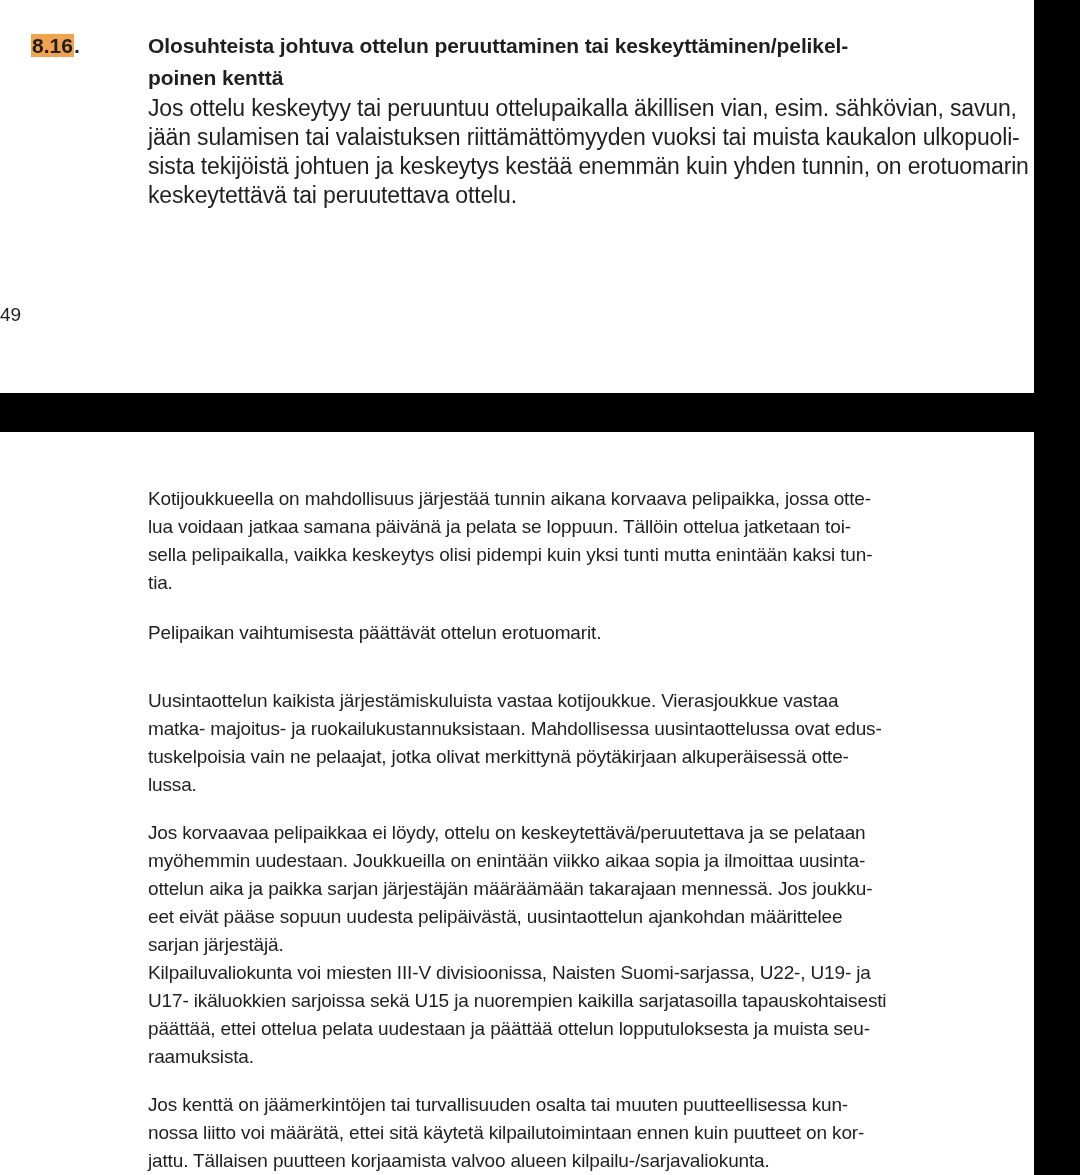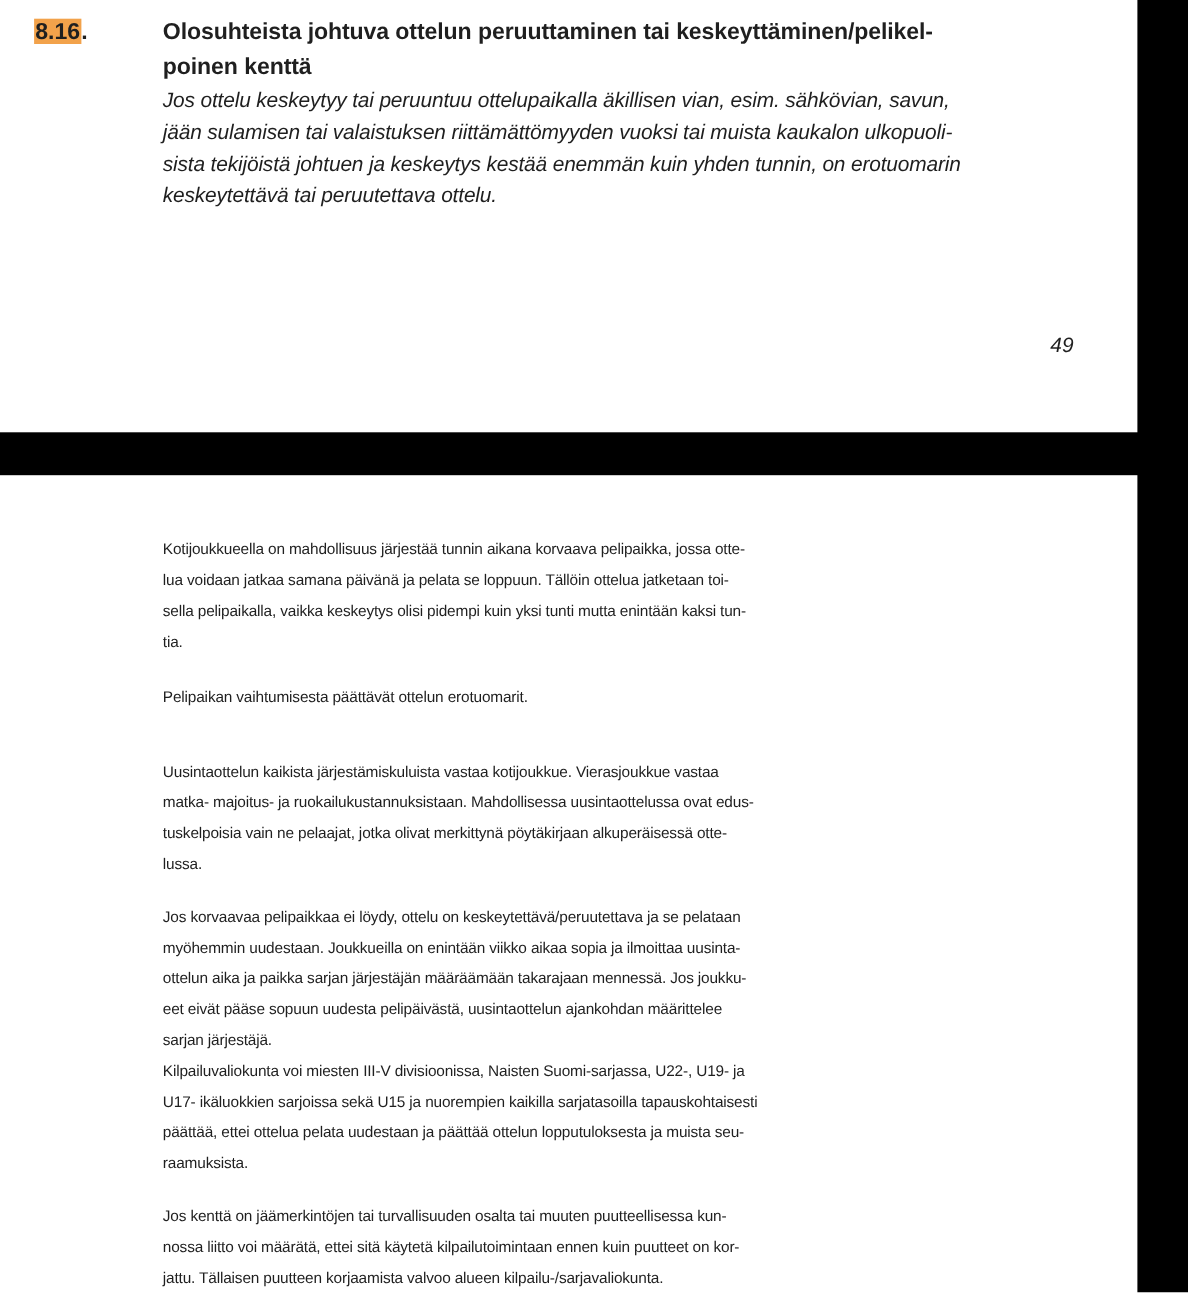--- a/index.html
+++ b/index.html
@@ -13,49 +13,49 @@
   }
   .right-strip {
     position: absolute; top: 0; left: 1034px; width: 46px; height: 1175px;
     background: var(--separator, #000000);
   }
   .page-break-bar {
     position: absolute; top: 393px; left: 0; width: 1080px; height: 39px;
     background: var(--separator, #000000);
   }
   .page1-row {
-    position: absolute; top: 13px; left: 0; width: 1034px;
+    position: absolute; top: 30px; left: 0; width: 1034px;
     display: flex; align-items: flex-start;
   }
   .section-num-col {
     width: 148px; padding-left: 31px; flex: 0 0 148px;
     font-weight: bold; font-size: 21px; line-height: 32px;
   }
   .section-num-col mark {
     background: var(--highlight, #F2A24B);
     color: inherit; padding: 0 1px;
   }
   .heading-col { flex: 1 1 auto; }
   .section-heading {
     font-weight: bold; font-size: 21px; line-height: 32px;
     white-space: pre-line; letter-spacing: -0.1px;
   }
   .body-text {
-    font-size: 19px; line-height: 29px;
-    white-space: pre-line; letter-spacing: -0.15px; font-style: italic;
+    font-size: 23px; line-height: 29px;
+    white-space: pre-line; letter-spacing: -0.15px;
   }
   .page-number {
     position: absolute; top: 304px; left: 0; width: 976px;
-    text-align: right; font-size: 19px; font-style: italic;
+    text-align: left; font-size: 19px;
   }
   .page2 {
     position: absolute; top: 485px; left: 148px; width: 884px;
   }
   .para {
-    font-size: 14px; line-height: 28px;
+    font-size: 19px; line-height: 28px;
     white-space: pre-line; letter-spacing: -0.15px;
     margin-bottom: 20px;
   }
   .para.gap-after-22 { margin-bottom: 22px; }
   .para.gap-after-24 { margin-bottom: 40px; }
   .para.no-gap { margin-bottom: 0; }
 </style>
 </head>
 <body>
 

